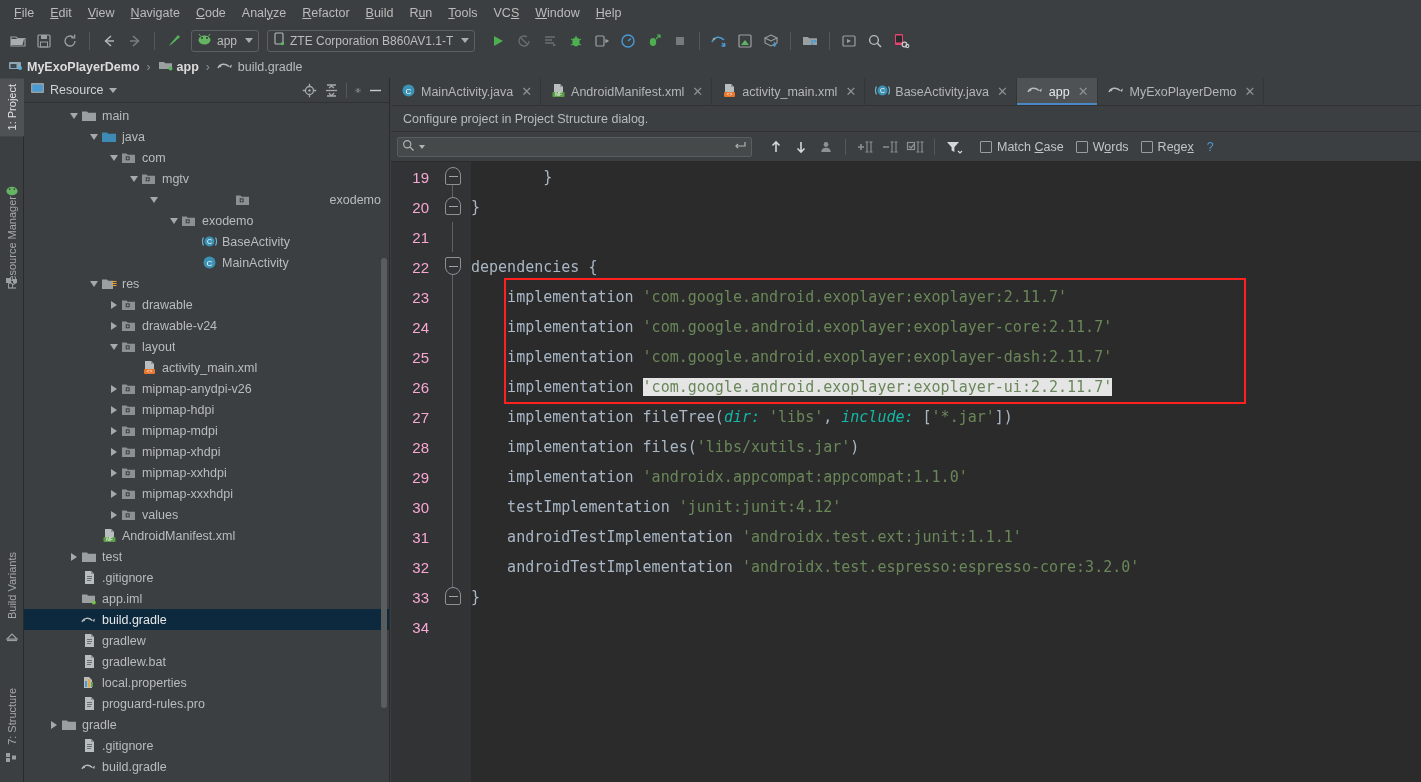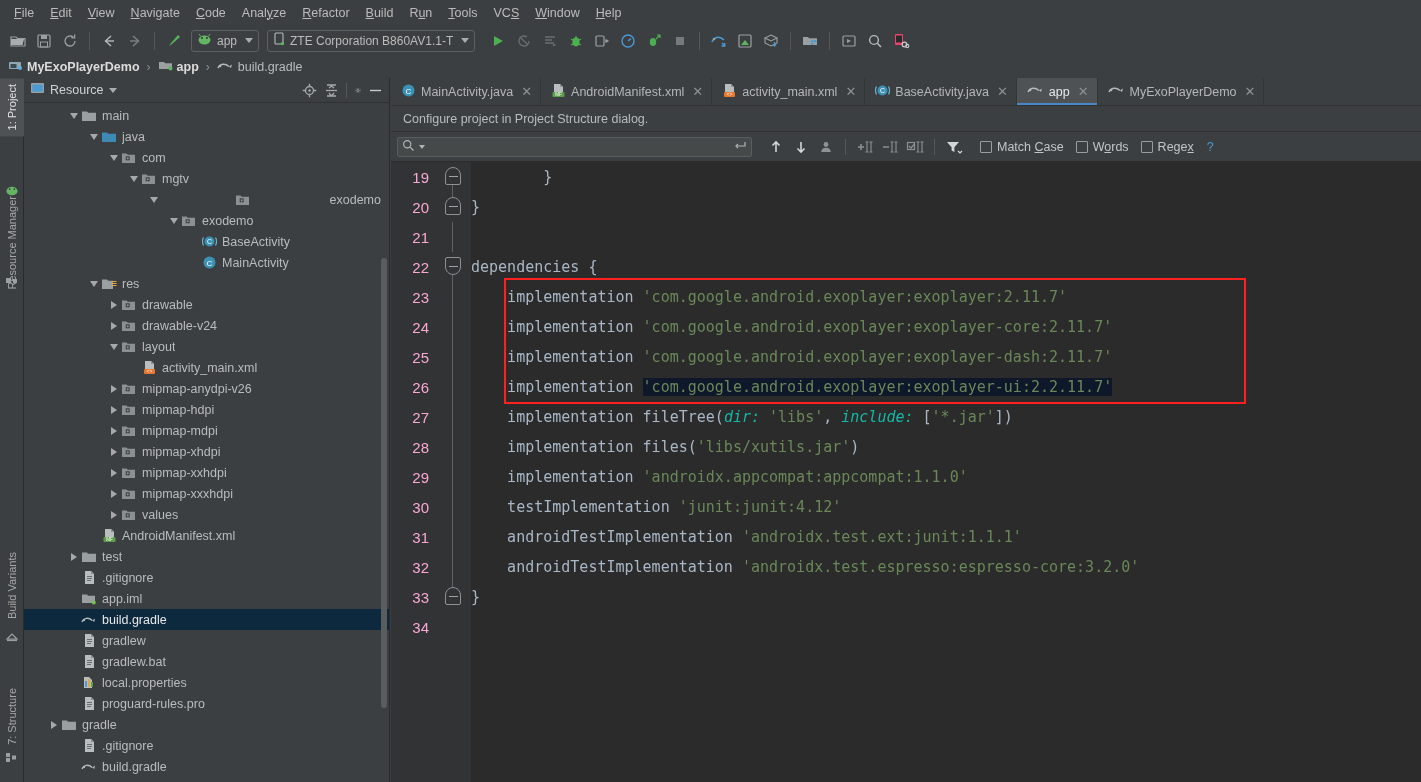--- a/index.html
+++ b/index.html
@@ -160,21 +160,21 @@
     border:1px solid #8d9194; background:#313335; border-radius:2px;
   }
   .foldbox.up{ border-radius:8px 8px 2px 2px; }
   .foldbox .minus{ position:absolute; left:3px; top:8px; width:9px; height:1px; background:#9fa3a6; }
   .foldbox.dn{ border-radius:2px 2px 8px 8px; }
 
   
   .redbox{
     position:absolute; border:2px solid #ff2020; pointer-events:none;
   }
-  .hl{ background:#0f172a;text-align:right; }
+  .hl{ background:#e5e5e5;text-align:right; }
 </style>
 </head>
 <body>
 
 <div id="app">
 
   <div class="menubar" id="menubar">
       <div class="menu-item"><u>F</u>ile</div>
       <div class="menu-item"><u>E</u>dit</div>
       <div class="menu-item"><u>V</u>iew</div>

